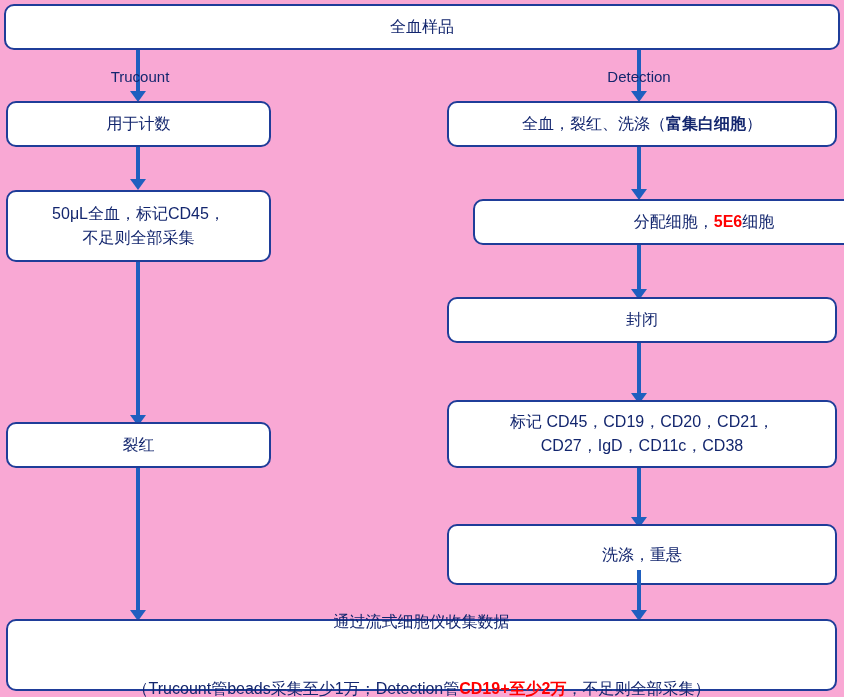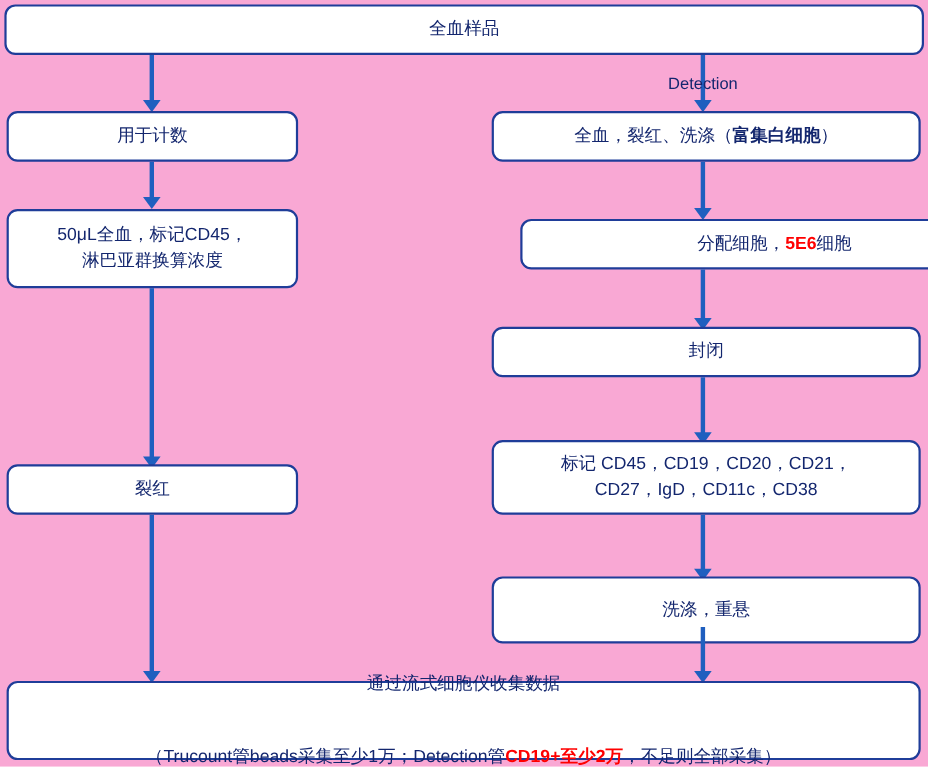--- a/index.html
+++ b/index.html
@@ -83,32 +83,33 @@
   <div class="node" style="left:4px; top:4px; width:836px; height:46px;">
     <span>全血样品</span>
   </div>
 
   <div class="arrow" style="left:136px; top:50px; width:4px; height:43px;"></div>
   <div class="arrow-head" style="left:130px; top:91px;"></div>
 
   <div class="arrow" style="left:637px; top:50px; width:4px; height:43px;"></div>
   <div class="arrow-head" style="left:631px; top:91px;"></div>
 
+  <div class="branch-label" style="left:60px; top:68px; width:160px;">Trucount</div>
   <div class="branch-label" style="left:559px; top:68px; width:160px;">Detection</div>
 
   <div class="node" style="left:6px; top:101px; width:265px; height:46px;">
     <span>用于计数</span>
   </div>
 
   <div class="arrow" style="left:136px; top:147px; width:4px; height:34px;"></div>
   <div class="arrow-head" style="left:130px; top:179px;"></div>
 
   <div class="node two-line" style="left:6px; top:190px; width:265px; height:72px; flex-direction:column;">
     <span>50μL全血，标记CD45，</span>
-    <span>淋巴亚群换算浓度</span>
+    <span>不足则全部采集</span>
   </div>
 
   <div class="arrow" style="left:136px; top:262px; width:4px; height:155px;"></div>
   <div class="arrow-head" style="left:130px; top:415px;"></div>
 
   <div class="node" style="left:6px; top:422px; width:265px; height:46px;">
     <span>裂红</span>
   </div>
 
   <div class="arrow" style="left:136px; top:468px; width:4px; height:144px;"></div>

